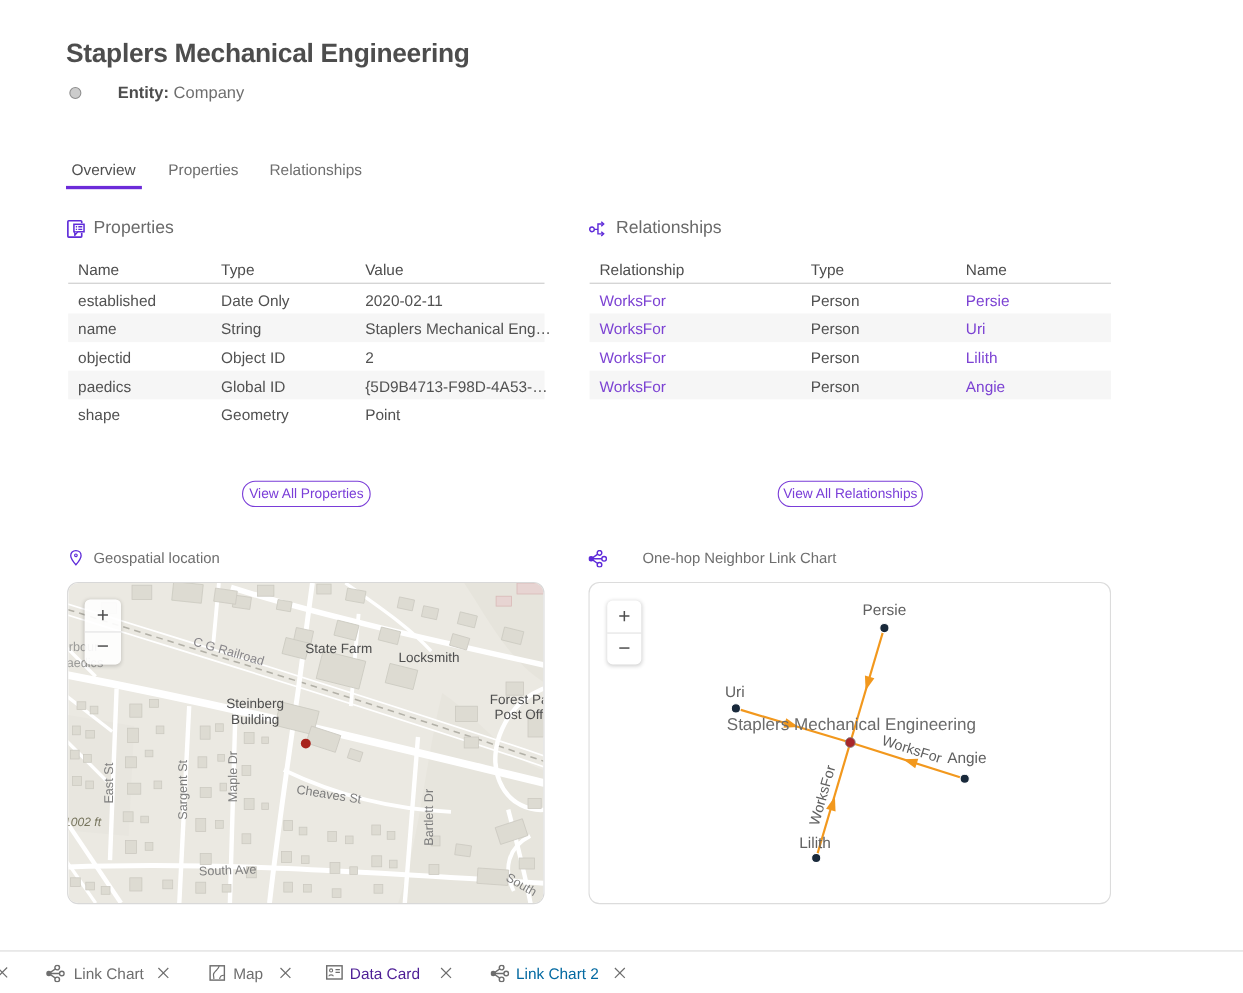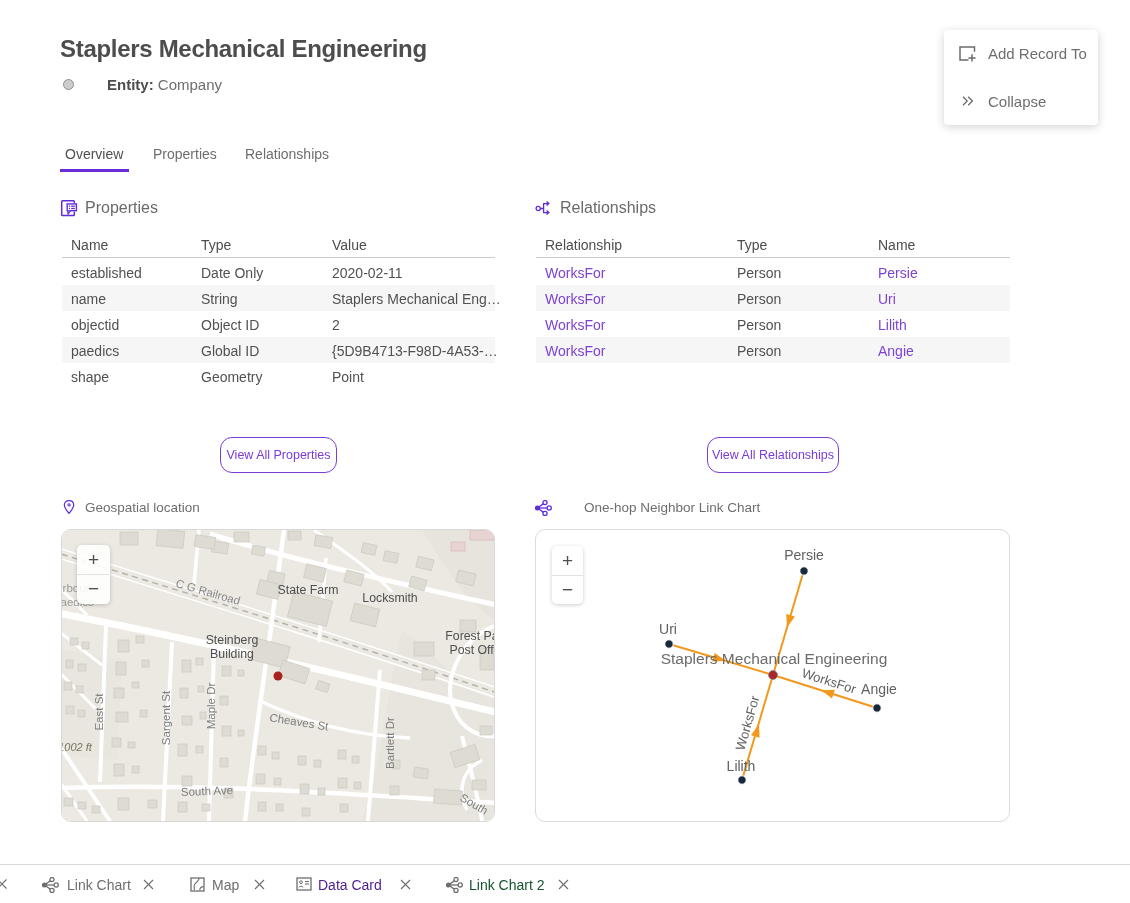--- a/index.html
+++ b/index.html
@@ -5,21 +5,21 @@
   * { margin:0; padding:0; box-sizing:border-box; }
   html,body { width:1130px; height:903px; background:#fff; font-family:"Liberation Sans", sans-serif; }
   #page { position:relative; width:1130px; height:903px; overflow:hidden; background:#fff; }
   .abs { position:absolute; }
   .purple { color:#7c42d3; }
   h1 { font-size:24px; font-weight:bold; color:#4d4d4d; letter-spacing:0; }
   .cell { font-size:14px; color:#515151; }
   .cell.purple { color:#7c42d3; }
   .hdr { font-size:14px; color:#4d4d4d; }
   .rowband { position:absolute; height:26px; background:#f6f6f6; }
-  .pillbtn { position:absolute; height:36px; border:1px solid #7a3dd8; border-radius:12px;
+  .pillbtn { position:absolute; height:24px; border:1px solid #7a3dd8; border-radius:12px;
              color:#7a3dd8; font-size:12.5px; display:flex; align-items:center; justify-content:center; background:#fff; }
   .card { position:absolute; border:1px solid #d8d8d8; border-radius:10px; background:#fff; overflow:hidden; }
   .seclabel { font-size:13.5px; color:#6e6e6e; }
   .tab { position:absolute; font-size:14px; color:#6e6e6e; }
 </style>
 </head>
 <body>
 <div id="page">
 
   <h1 class="abs" style="left:60px; top:35px; letter-spacing:-0.3px;">Staplers Mechanical Engineering</h1>
@@ -320,31 +320,20 @@
         <text x="211.5" y="197.5" font-size="13" transform="rotate(-74 211.5 193)" fill="#5f5f5f">WorksFor</text>
       </g>
     </svg>
 
     <div class="abs" style="left:16px; top:16px; width:31px; height:58px; background:#fff; border-radius:5px; box-shadow:0 1px 4px rgba(0,0,0,0.2);">
       <div style="height:30px; display:flex; align-items:center; justify-content:center; font-size:19px; color:#4f4f4f; border-bottom:1px solid #e2e2e2;">+</div>
       <div style="height:27px; display:flex; align-items:center; justify-content:center; font-size:19px; color:#4f4f4f;">−</div>
     </div>
   </div>
 
-  <div class="abs" style="left:944px; top:30px; width:154px; height:95px; background:#fff; border-radius:4px; box-shadow:0 2px 10px rgba(0,0,0,0.18);">
-    <svg class="abs" style="left:15px; top:16px;" width="17" height="16" viewBox="0 0 17 16">
-      <path d="M15.5 5.8 V1 H1 V14 H9.5" fill="none" stroke="#6b6b6b" stroke-width="1.5"></path>
-      <path d="M13 8.3 V15.5 M9.4 11.9 H16.6" fill="none" stroke="#6b6b6b" stroke-width="1.5"></path>
-    </svg>
-    <div class="abs" style="left:44px; top:15px; font-size:15px; color:#6e6e6e;">Add Record To</div>
-    <svg class="abs" style="left:18px; top:66px;" width="12" height="10" viewBox="0 0 12 10">
-      <path d="M1 0.8 L5.2 5 L1 9.2 M6.2 0.8 L10.4 5 L6.2 9.2" fill="none" stroke="#6b6b6b" stroke-width="1.3"></path>
-    </svg>
-    <div class="abs" style="left:44px; top:63px; font-size:15px; color:#6e6e6e;">Collapse</div>
-  </div>
 
   <div class="abs" style="left:0; top:864px; width:1130px; height:39px; background:#fff; border-top:1px solid #d9d9d9;"></div>
 
   <svg class="abs" style="left:-4px; top:878px;" width="12" height="12" viewBox="0 0 12 12">
     <path d="M1.5 1.5 L10.5 10.5 M10.5 1.5 L1.5 10.5" stroke="#6e6e6e" stroke-width="1.1" fill="none"></path>
   </svg>
 
   <svg class="abs" style="left:42px; top:877px;" width="17" height="16" viewBox="0 0 17 16">
     <line x1="2.4" y1="8" x2="10" y2="2.6" stroke="#6e6e6e" stroke-width="1.3"></line>
     <line x1="2.4" y1="8" x2="14.2" y2="8" stroke="#6e6e6e" stroke-width="1.3"></line>
@@ -383,18 +372,18 @@
 
   <svg class="abs" style="left:446px; top:877px;" width="17" height="16" viewBox="0 0 17 16">
     <line x1="2.4" y1="8" x2="10" y2="2.6" stroke="#6e6e6e" stroke-width="1.3"></line>
     <line x1="2.4" y1="8" x2="14.2" y2="8" stroke="#6e6e6e" stroke-width="1.3"></line>
     <line x1="2.4" y1="8" x2="10" y2="13.4" stroke="#6e6e6e" stroke-width="1.3"></line>
     <circle cx="2.4" cy="8" r="2.5" fill="#6e6e6e"></circle>
     <circle cx="10" cy="2.6" r="2.1" fill="#fff" stroke="#6e6e6e" stroke-width="1.3"></circle>
     <circle cx="14.2" cy="8" r="2.1" fill="#fff" stroke="#6e6e6e" stroke-width="1.3"></circle>
     <circle cx="10" cy="13.4" r="2.1" fill="#fff" stroke="#6e6e6e" stroke-width="1.3"></circle>
   </svg>
-  <div class="abs" style="left:469px; top:877px; font-size:14px; color:#14532d;">Link Chart 2</div>
+  <div class="abs" style="left:469px; top:877px; font-size:14px; color:#0369a1;">Link Chart 2</div>
   <svg class="abs" style="left:558px; top:879px;" width="11" height="11" viewBox="0 0 11 11">
     <path d="M1 1 L10 10 M10 1 L1 10" stroke="#6e6e6e" stroke-width="1.1" fill="none"></path>
   </svg>
 
 </div>
 
 </body></html>

